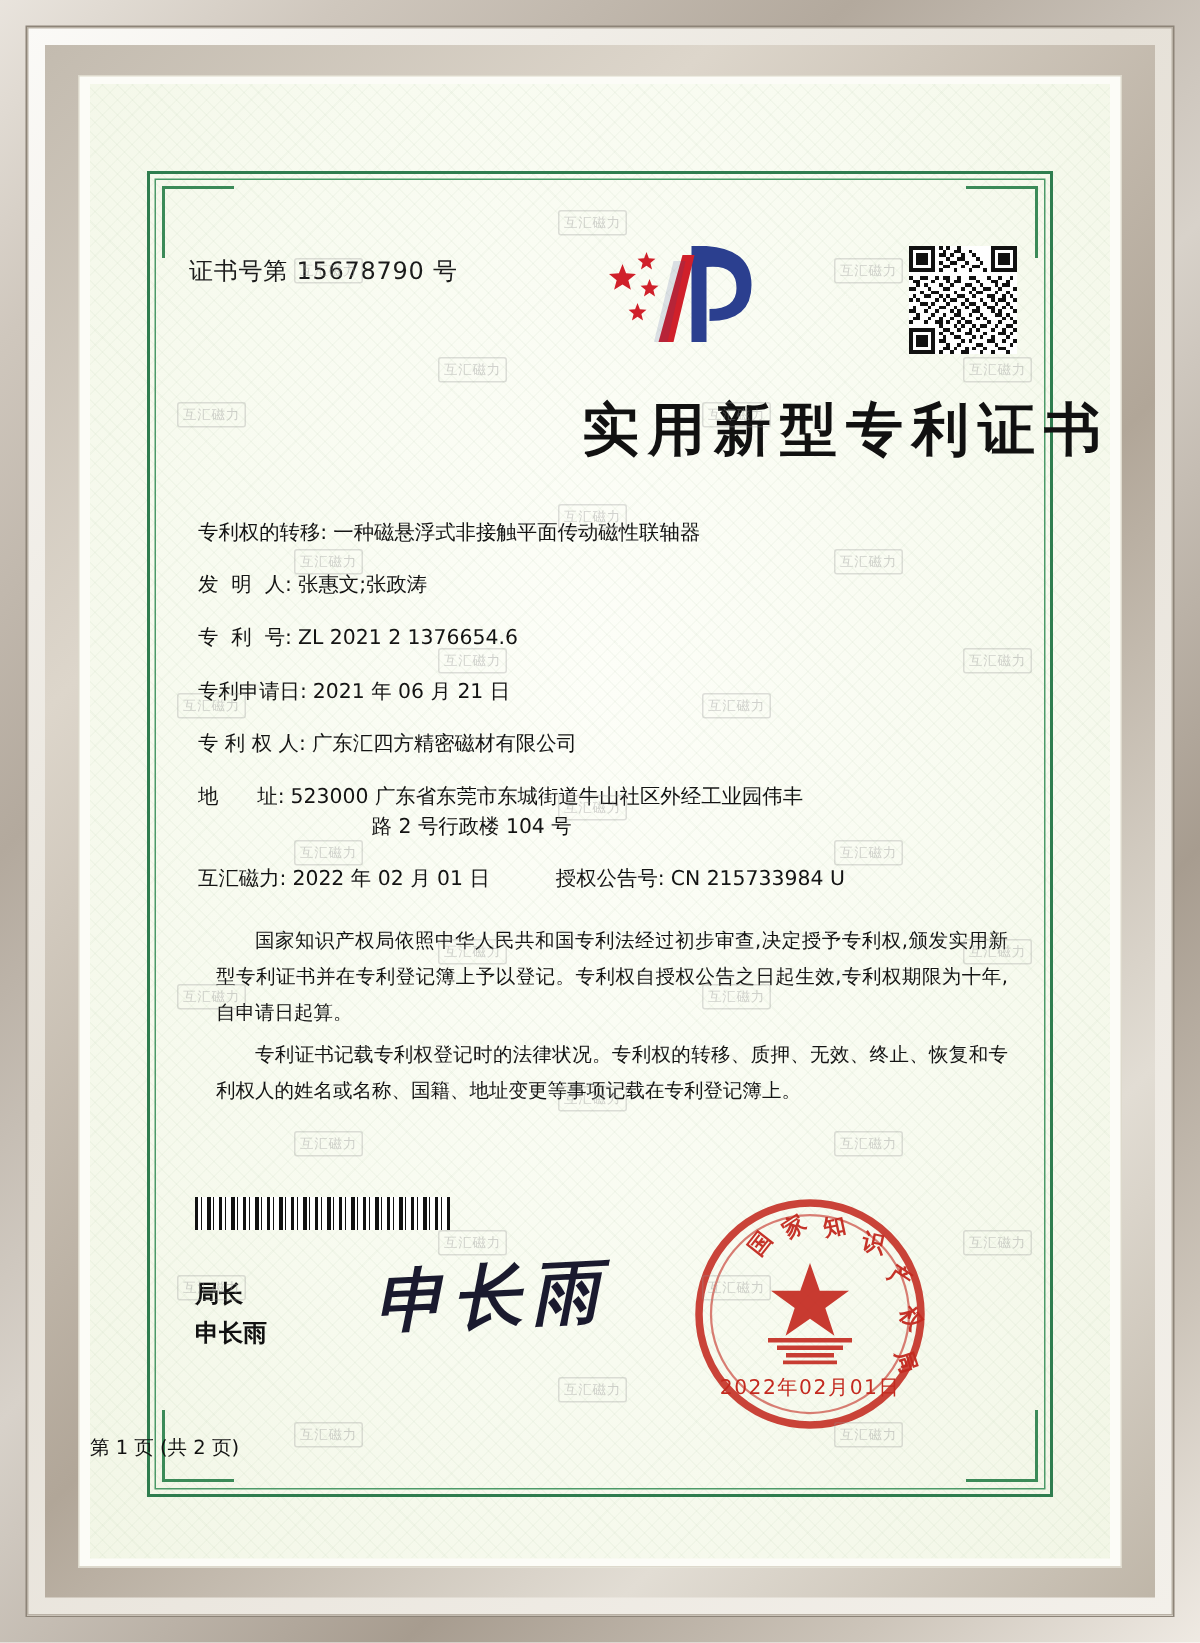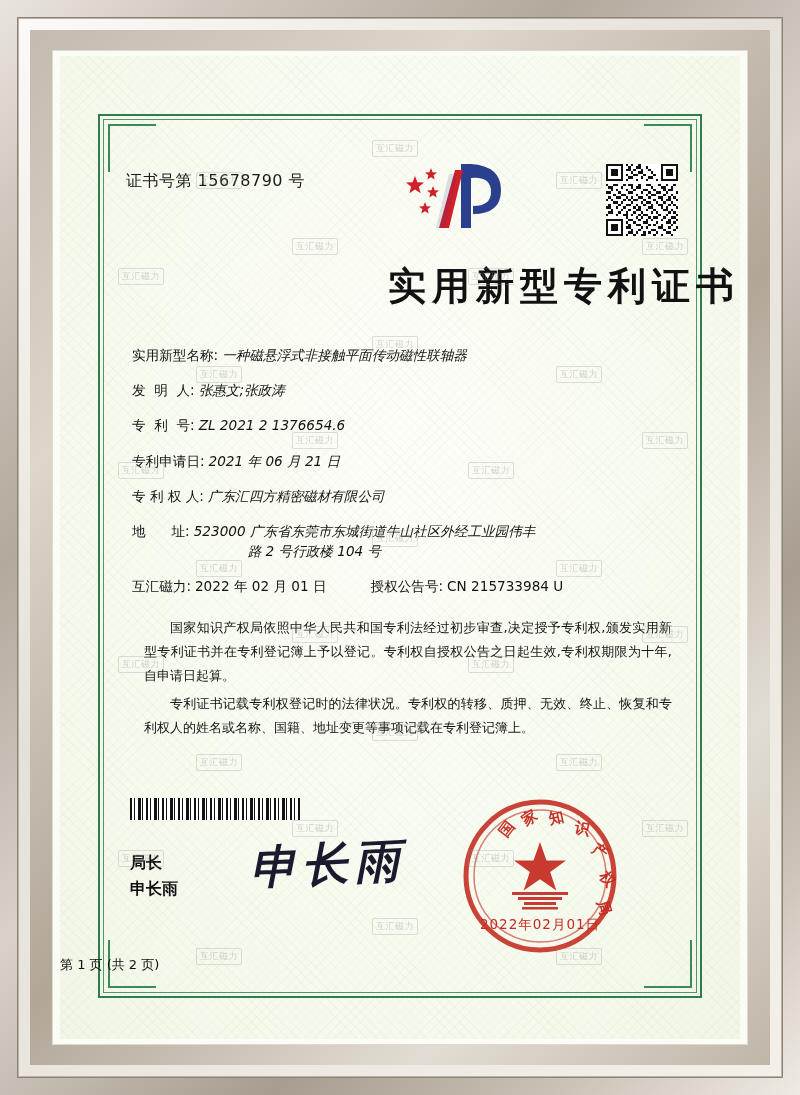--- a/index.html
+++ b/index.html
@@ -144,21 +144,20 @@
     line-height: 1.45;
   }
   .field-label {
     flex: 0 0 auto;
     white-space: pre;
     font-weight: 500;
   }
   .field-value {
     flex: 1 1 auto;
     padding-left: 4px;
-    font-style: italic;
   }
   .field-value .cont {
     display: block;
     padding-left: 54px;
   }
   .inline-second-label {
     margin-left: 44px;
     white-space: pre;
   }
 
@@ -507,21 +506,21 @@
             <rect x="26" y="28" width="1" height="1"></rect>
         </g>
       </svg>
     </div>
 
     <div class="title">实用新型专利证书</div>
 
     <div class="fields">
 
       <div class="field-row">
-        <span class="field-label">实用新型名称:</span>
+        <span class="field-label">专利权的转移:</span>
         <span class="field-value">一种磁悬浮式非接触平面传动磁性联轴器</span>
       </div>
 
       <div class="field-row">
         <span class="field-label">发  明  人:</span>
         <span class="field-value">张惠文;张政涛</span>
       </div>
 
       <div class="field-row">
         <span class="field-label">专  利  号:</span>

